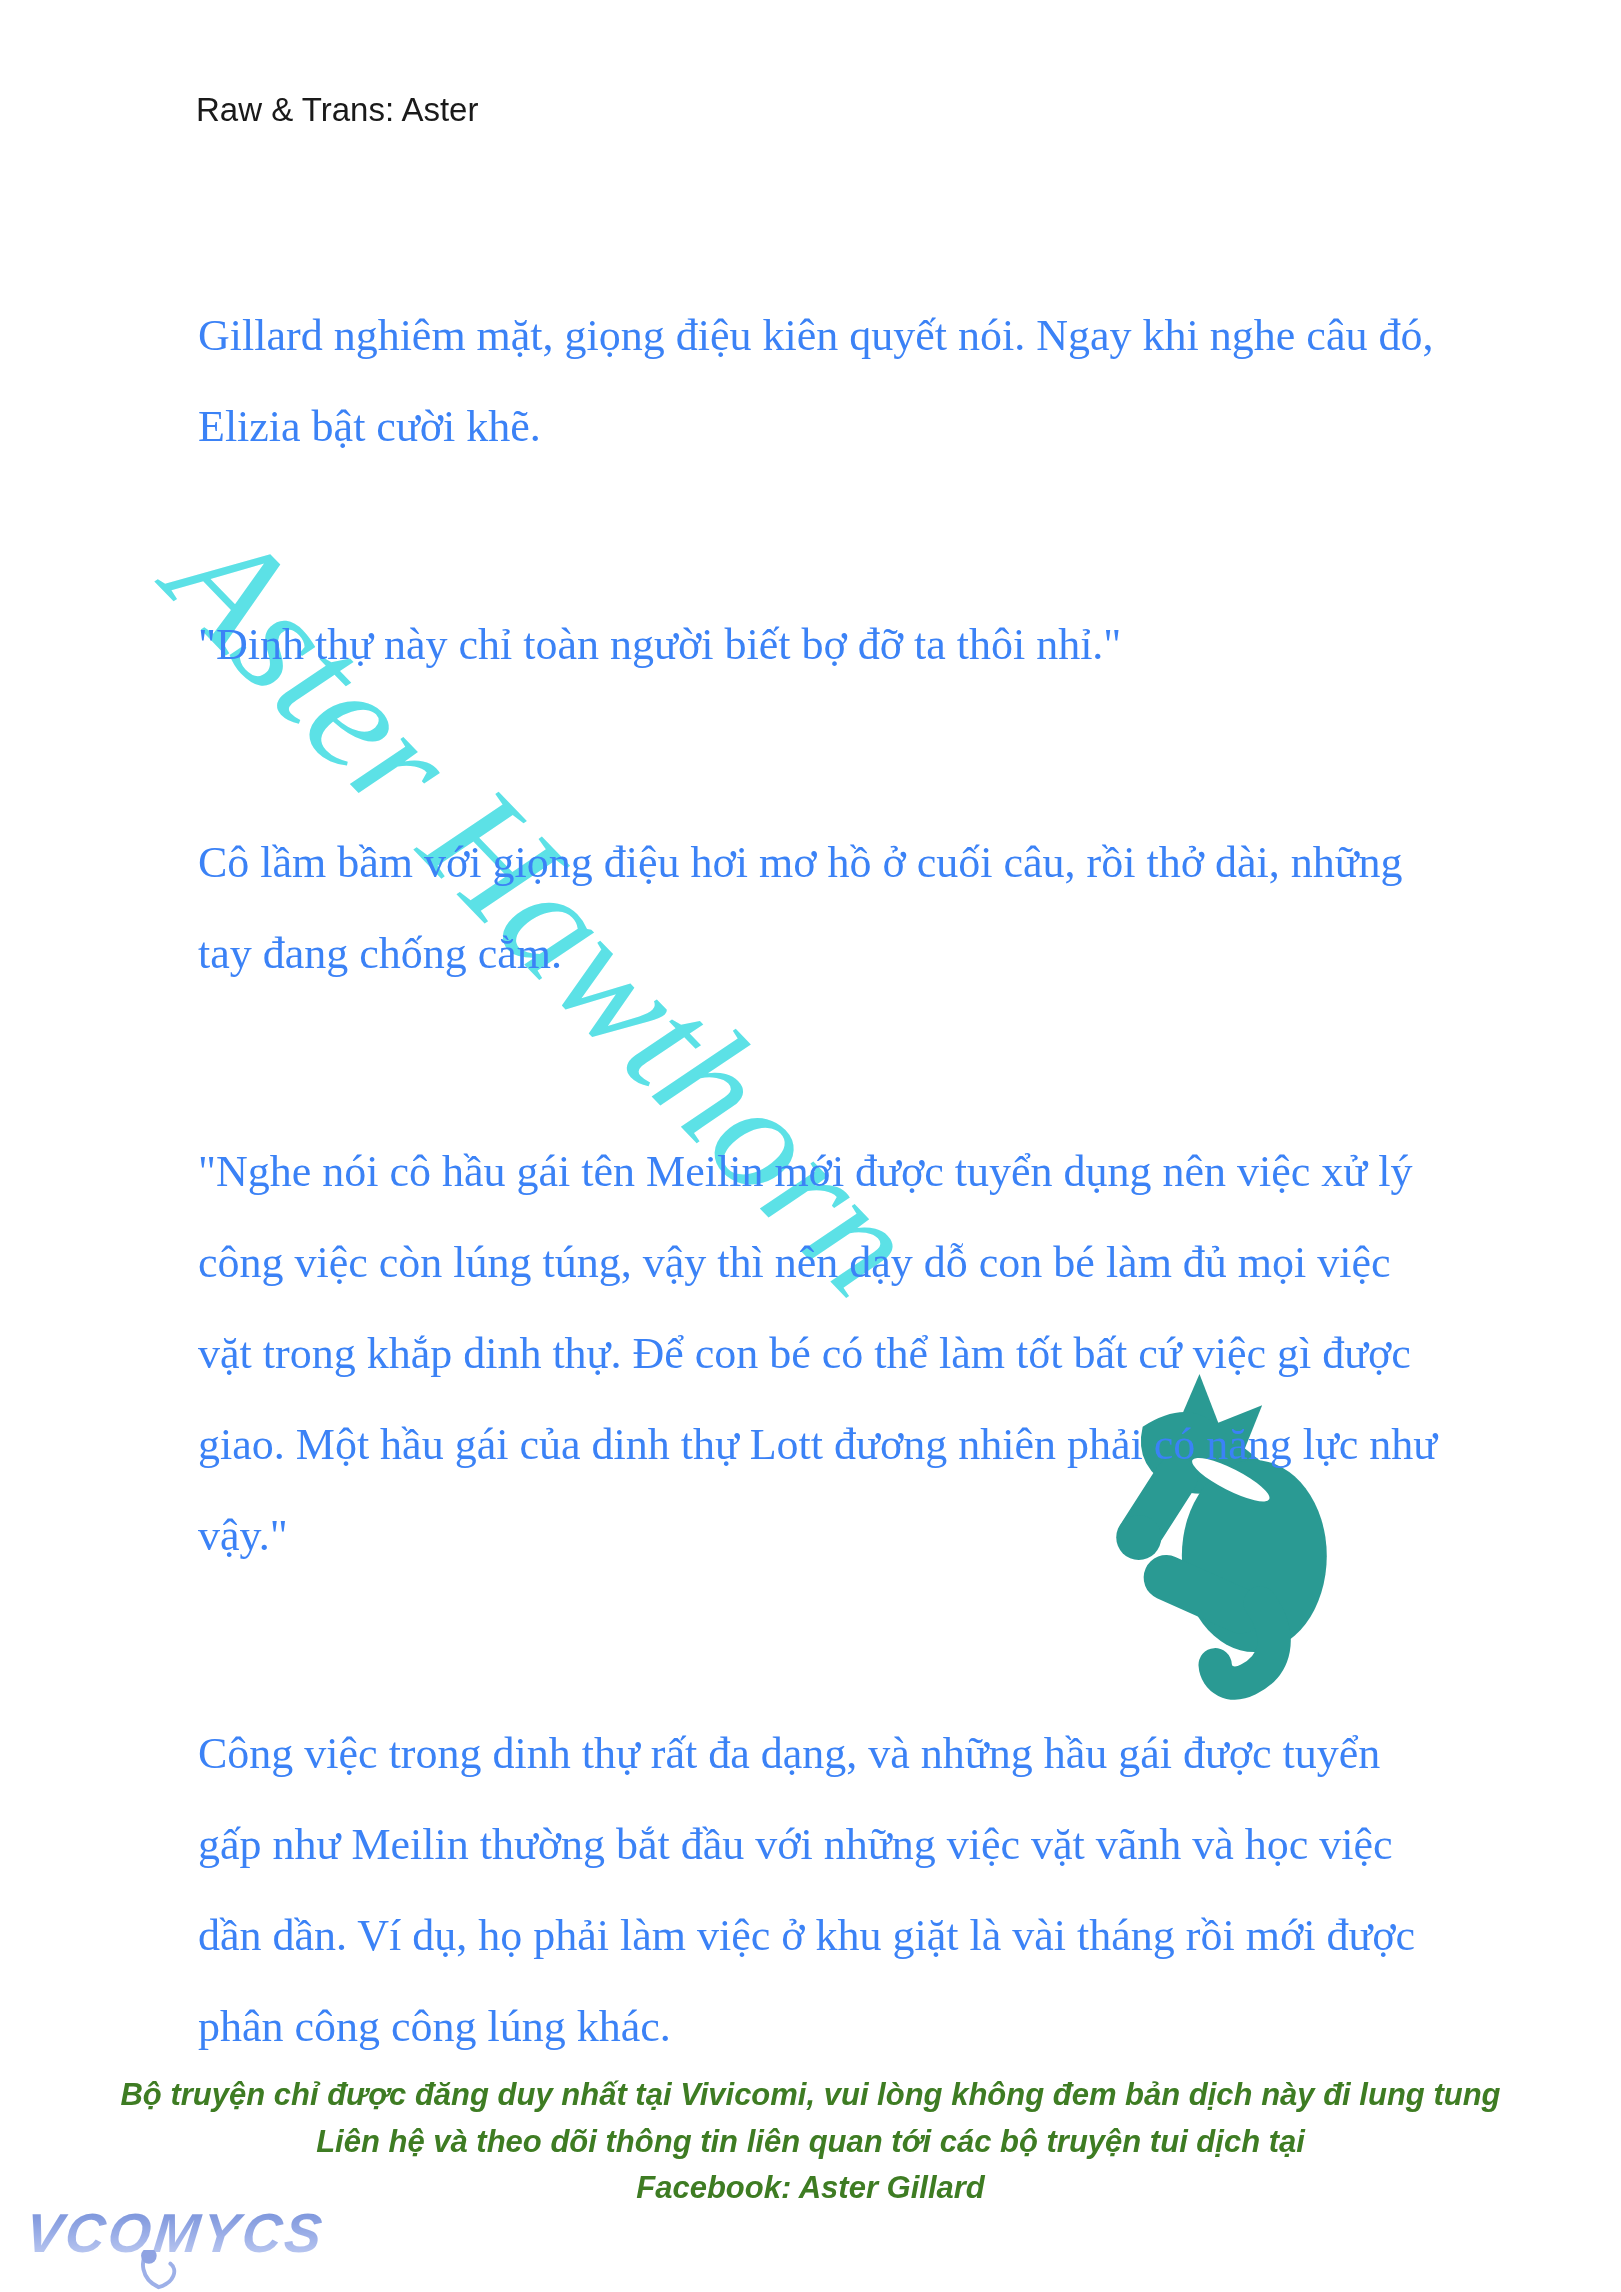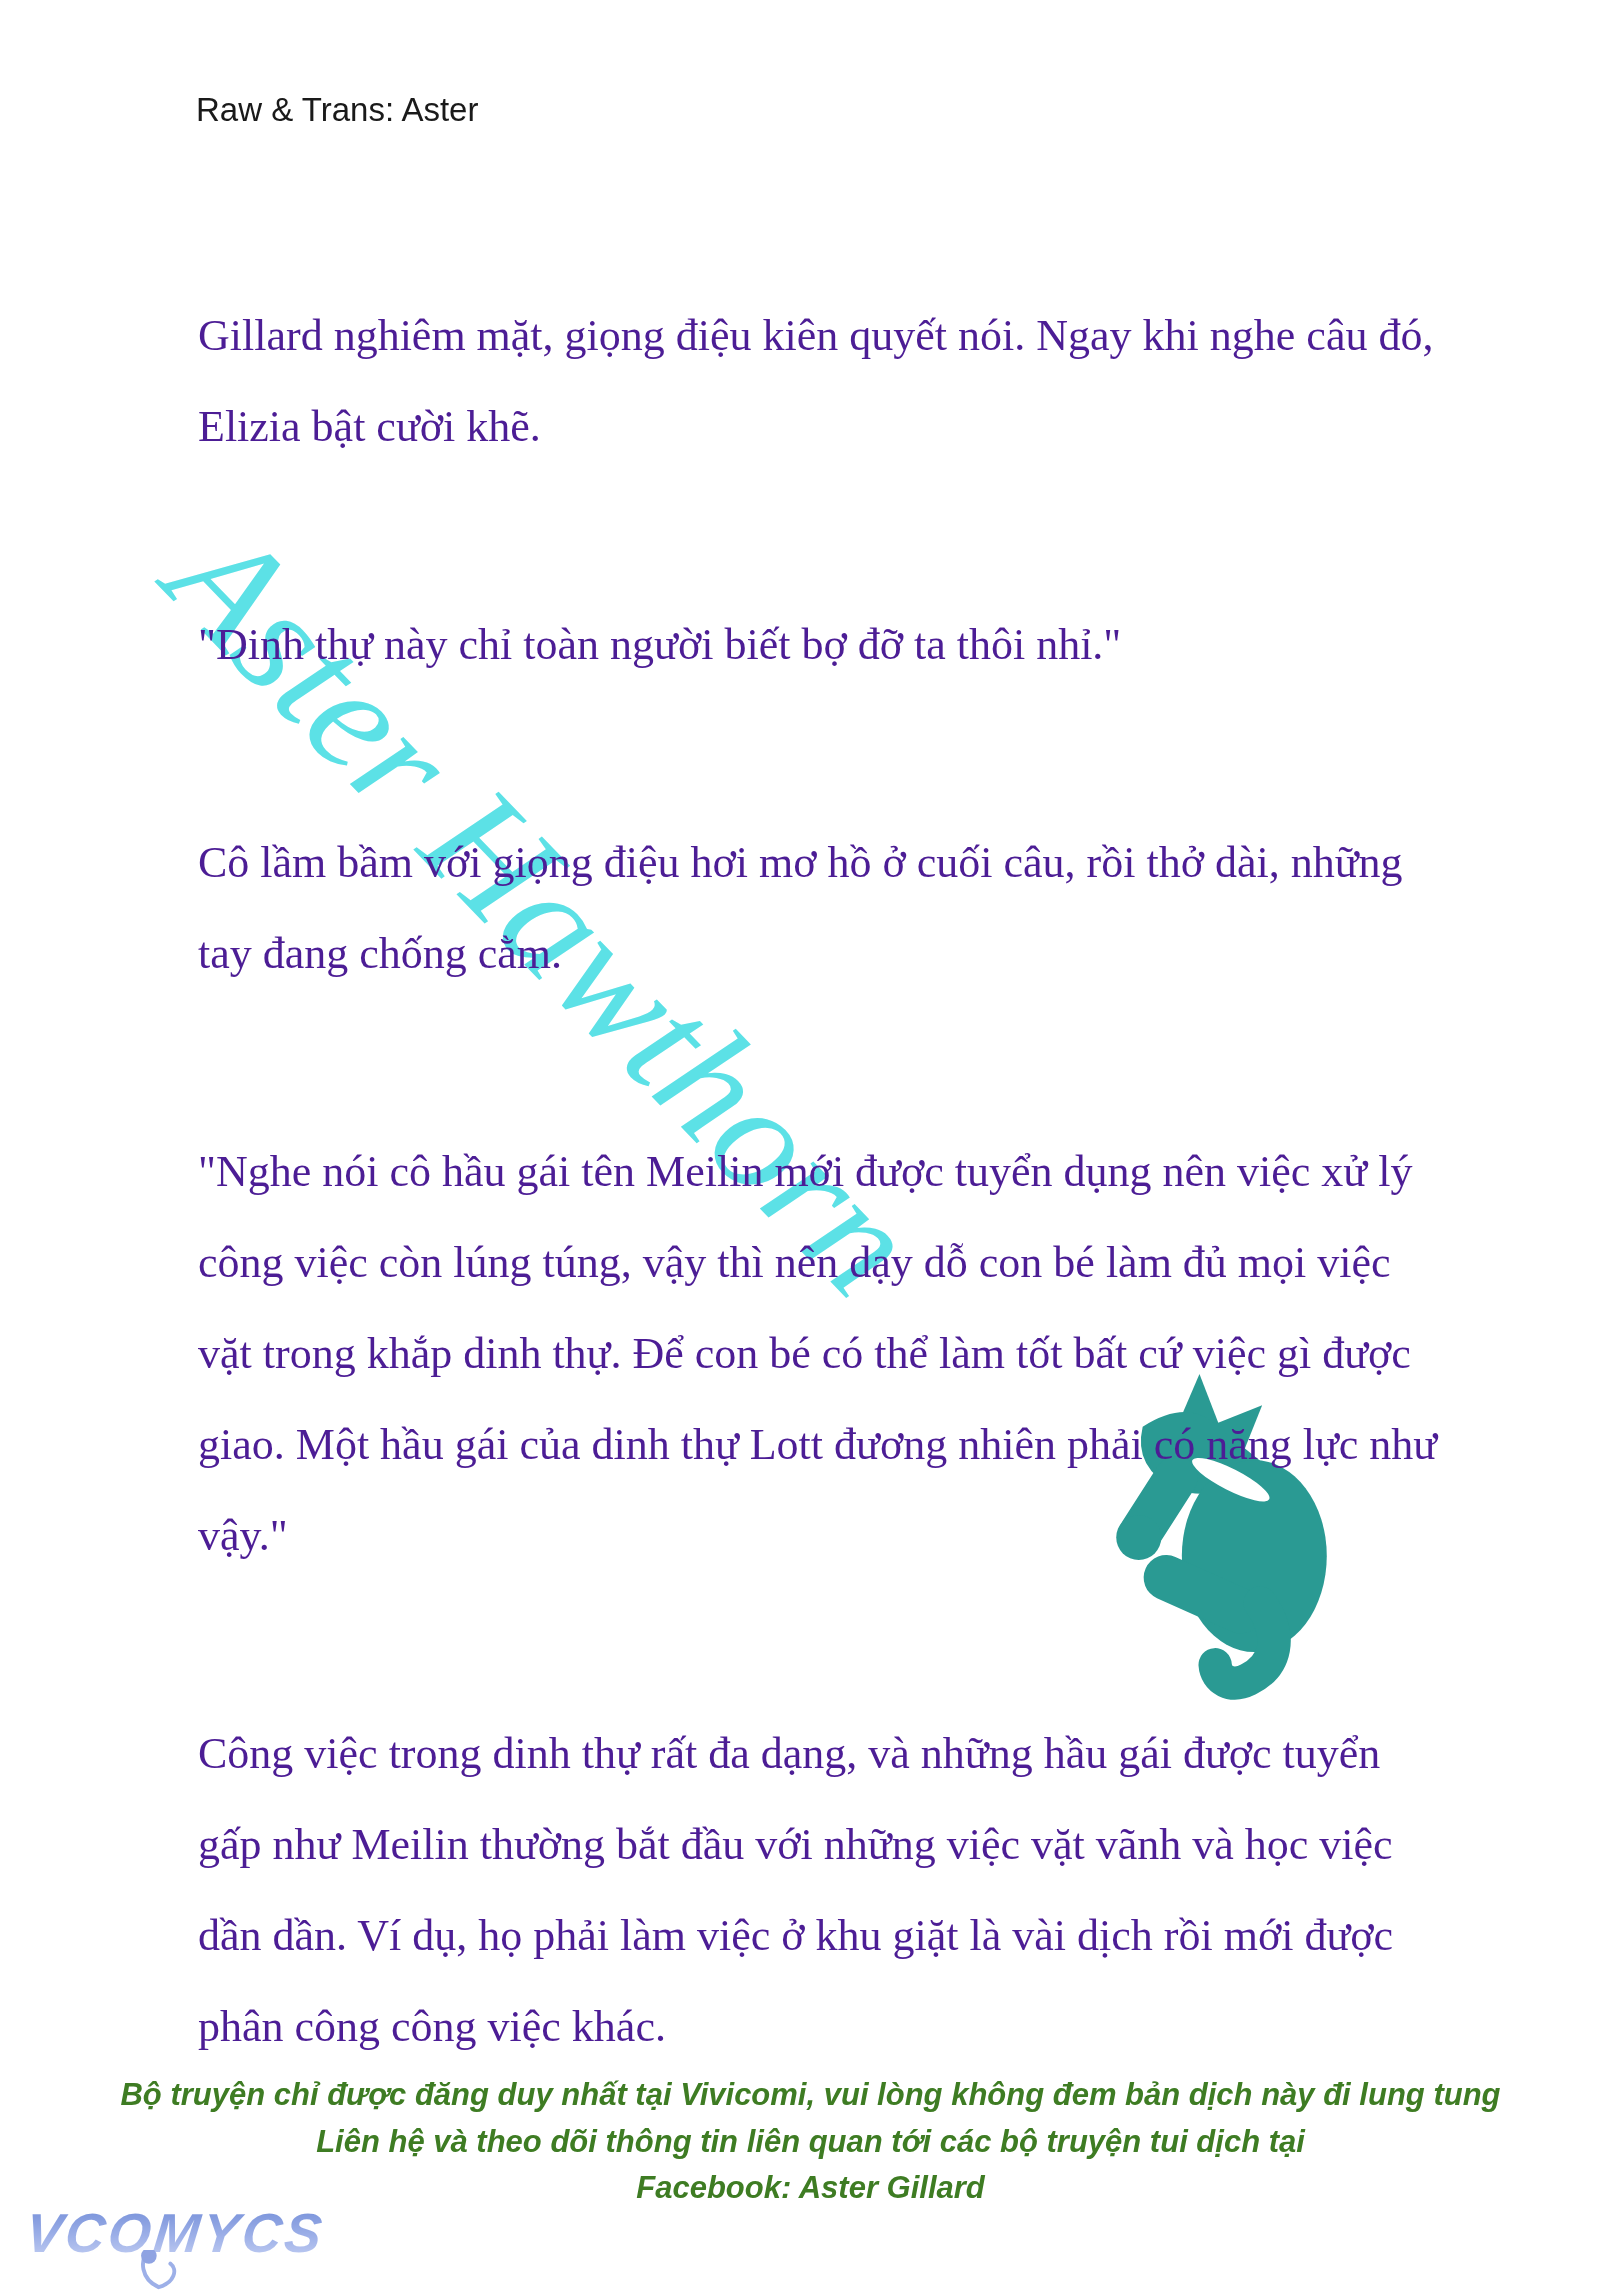--- a/index.html
+++ b/index.html
@@ -52,21 +52,21 @@
     z-index: 2;
   }
   
   .doc-body {
     position: absolute;
     left: 198px;
     top: 290px;
     width: 1247px;
     font-size: 44px;
     line-height: 91px;
-    color: #4c1d95;
+    color: #3b82f6;
     z-index: 3;
     text-align: left;
   }
   .doc-body p {
     margin: 0 0 127px 0;
   }
   
   .footer {
     position: absolute;
     left: 0;
@@ -138,21 +138,21 @@
 
       <ellipse cx="118" cy="112" rx="44" ry="11" fill="#ffffff" transform="rotate(27 118 112)"></ellipse>
     </svg>
   </div>
 
   <div class="doc-body">
     <p>Gillard nghiêm mặt, giọng điệu kiên quyết nói. Ngay khi nghe câu đó, Elizia bật cười khẽ.</p>
     <p>"Dinh thự này chỉ toàn người biết bợ đỡ ta thôi nhỉ."</p>
     <p>Cô lầm bầm với giọng điệu hơi mơ hồ ở cuối câu, rồi thở dài, những tay đang chống cằm.</p>
     <p>"Nghe nói cô hầu gái tên Meilin mới được tuyển dụng nên việc xử lý công việc còn lúng túng, vậy thì nên dạy dỗ con bé làm đủ mọi việc vặt trong khắp dinh thự. Để con bé có thể làm tốt bất cứ việc gì được giao. Một hầu gái của dinh thự Lott đương nhiên phải có năng lực như vậy."</p>
-    <p>Công việc trong dinh thự rất đa dạng, và những hầu gái được tuyển gấp như Meilin thường bắt đầu với những việc vặt vãnh và học việc dần dần. Ví dụ, họ phải làm việc ở khu giặt là vài dịch rồi mới được phân công công việc khác.</p>
+    <p>Công việc trong dinh thự rất đa dạng, và những hầu gái được tuyển gấp như Meilin thường bắt đầu với những việc vặt vãnh và học việc dần dần. Ví dụ, họ phải làm việc ở khu giặt là vài tháng rồi mới được phân công công lúng khác.</p>
   </div>
 
   <div class="footer" id="footer" style="color: rgb(62, 124, 35); margin-top: 24px;">
     <div class="f-line">Bộ truyện chỉ được đăng duy nhất tại Vivicomi, vui lòng không đem bản dịch này đi lung tung</div>
     <div class="f-line">Liên hệ và theo dõi thông tin liên quan tới các bộ truyện tui dịch tại</div>
     <div class="f-line">Facebook: Aster Gillard</div>
   </div>
 
   <div class="logo">VCOMYCS</div>
   <svg class="logo-flourish" width="59" height="41" viewBox="0 0 60 42">

